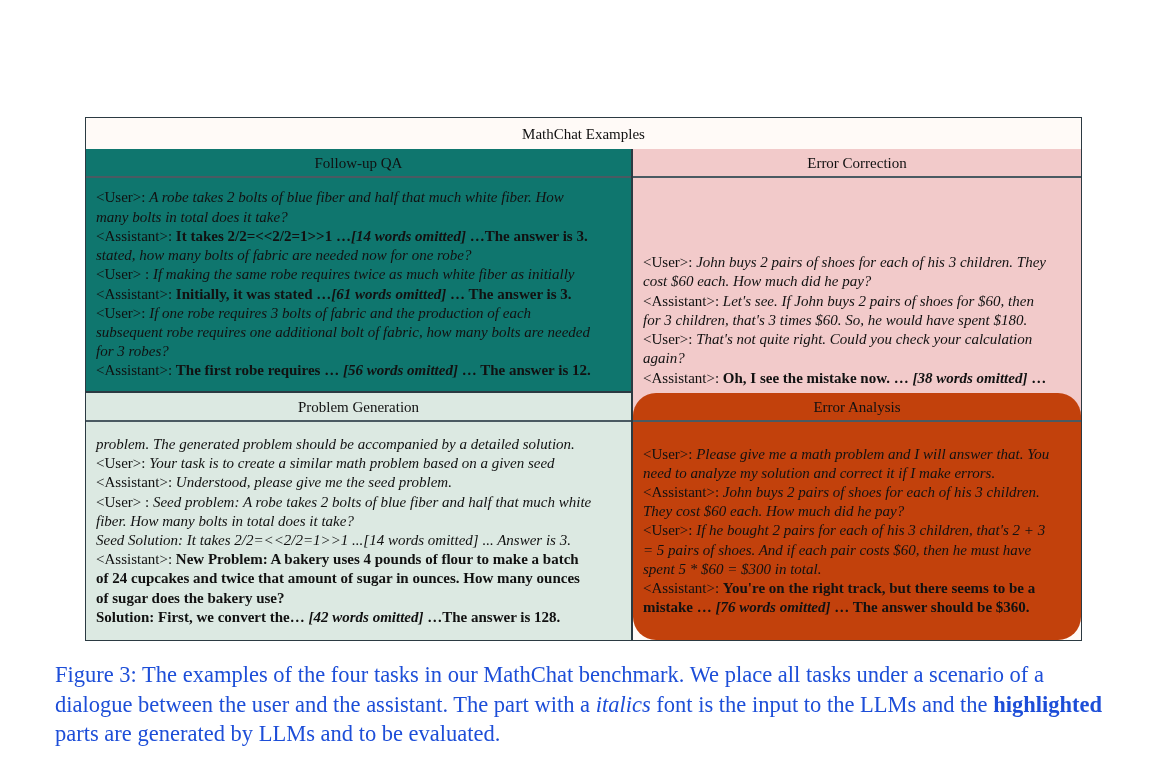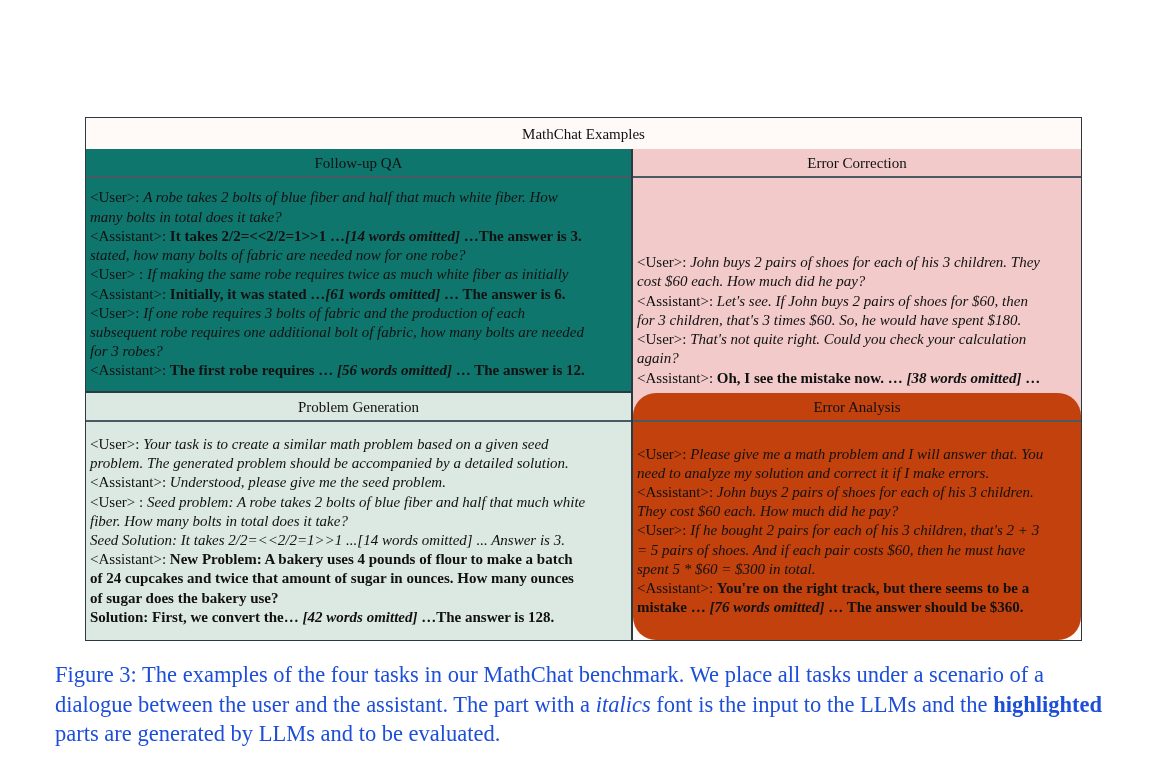--- a/index.html
+++ b/index.html
@@ -6,21 +6,21 @@
   body { width:1162px; height:762px; position:relative; overflow:hidden;
          font-family:"Liberation Serif", "DejaVu Serif", serif; color:#111; }
   .table { position:absolute; left:85px; top:117px; width:997px; height:524px;
            border:1.5px solid #2b3a42; box-sizing:border-box; background:#fffaf7; }
   .title-row { position:absolute; left:0; top:0; width:100%; height:32px;
                text-align:center; font-size:15px; line-height:32px; background:#fffaf7;
                border-bottom:1.5px solid #2b3a42; box-sizing:border-box; }
   .cell { position:absolute; box-sizing:border-box; }
   .hdr { position:absolute; left:0; top:0; width:100%; height:29px; text-align:center;
          font-size:15px; line-height:29px; border-bottom:2px solid #4a5a62; box-sizing:border-box; }
-  .body { position:absolute; left:0; top:29px; right:0; bottom:0; padding:0 4px;
+  .body { position:absolute; left:0; top:29px; right:0; bottom:0; padding:0 10px;
           font-size:15px; line-height:19.2px; display:flex; flex-direction:column; justify-content:center; }
   .line { display:block; }
   .i { font-style:italic; }
   .b { font-weight:bold; }
   .bi { font-weight:bold; font-style:italic; }
   .blue { background:#0f766e; }
   .pink { background:#f2caca; }
   .green { background:#dce9e2; }
   .yellow { background:#c2410c;border-radius:23px; }
   .vline { border-right:2px solid #2b3a42; }
@@ -35,21 +35,21 @@
   <div class="title-row">MathChat Examples</div>
 
   <div class="cell blue vline hline" style="left:0; top:31px; width:547px; height:244px;">
     <div class="hdr">Follow-up QA</div>
     <div class="body">
         <span class="line"><span>&lt;User&gt;: </span><span class="i">A robe takes 2 bolts of blue fiber and half that much white fiber.  How</span></span>
         <span class="line"><span class="i">many bolts in total does it take?</span></span>
         <span class="line"><span>&lt;Assistant&gt;: </span><span class="b">It takes 2/2=&lt;&lt;2/2=1&gt;&gt;1 …</span><span class="bi">[14 words omitted]</span><span class="b"> …The answer is 3.</span></span>
         <span class="line"><span class="i">stated, how many bolts of fabric are needed now for one robe?</span></span>
         <span class="line"><span>&lt;User&gt; : </span><span class="i">If making the same robe requires twice as much white fiber as initially</span></span>
-        <span class="line"><span>&lt;Assistant&gt;: </span><span class="b">Initially, it was stated …</span><span class="bi">[61 words omitted]</span><span class="b"> … The answer is 6.</span></span>
+        <span class="line"><span>&lt;Assistant&gt;: </span><span class="b">Initially, it was stated …</span><span class="bi">[61 words omitted]</span><span class="b"> … The answer is 3.</span></span>
         <span class="line"><span>&lt;User&gt;: </span><span class="i">If one robe requires 3 bolts of fabric and the production of each</span></span>
         <span class="line"><span class="i">subsequent robe requires one additional bolt of fabric, how many bolts are needed</span></span>
         <span class="line"><span class="i">for 3 robes?</span></span>
         <span class="line"><span>&lt;Assistant&gt;: </span><span class="b">The first robe requires … </span><span class="bi">[56 words omitted]</span><span class="b"> … The answer is 12.</span></span>
       </div>
   </div>
 
   <div class="cell pink hline" style="left:547px; top:31px; right:0; height:316px;">
     <div class="hdr">Error Correction</div>
     <div class="body">
@@ -59,22 +59,22 @@
         <span class="line"><span class="i">for 3 children, that's 3 times $60. So, he would have spent $180.</span></span>
         <span class="line"><span>&lt;User&gt;: </span><span class="i">That's not quite right. Could you check your calculation</span></span>
         <span class="line"><span class="i">again?</span></span>
         <span class="line"><span>&lt;Assistant&gt;: </span><span class="b">Oh, I see the mistake now. … </span><span class="bi">[38 words omitted]</span><span class="b"> …</span></span>
       </div>
   </div>
 
   <div class="cell green vline" style="left:0; top:275px; width:547px; bottom:0;">
     <div class="hdr">Problem Generation</div>
     <div class="body">
+        <span class="line"><span class="i">problem. The generated problem should be accompanied by a detailed solution.</span></span>
         <span class="line"><span>&lt;User&gt;: </span><span class="i">Your task is to create a similar math problem based on a given seed</span></span>
-        <span class="line"><span class="i">problem. The generated problem should be accompanied by a detailed solution.</span></span>
         <span class="line"><span>&lt;Assistant&gt;: </span><span class="i">Understood, please give me the seed problem.</span></span>
         <span class="line"><span>&lt;User&gt; : </span><span class="i">Seed problem: A robe takes 2 bolts of blue fiber and half that much white</span></span>
         <span class="line"><span class="i">fiber.  How many bolts in total does it take?</span></span>
         <span class="line"><span class="i">Seed Solution:  It takes 2/2=&lt;&lt;2/2=1&gt;&gt;1 ...[14 words omitted] ... Answer is 3.</span></span>
         <span class="line"><span>&lt;Assistant&gt;: </span><span class="b">New Problem: A bakery uses 4 pounds of flour to make a batch</span></span>
         <span class="line"><span class="b">of 24 cupcakes and twice that amount of sugar in ounces. How many ounces</span></span>
         <span class="line"><span class="b">of sugar does the bakery use?</span></span>
         <span class="line"><span class="b">Solution: First, we convert the… </span><span class="bi">[42 words omitted]</span><span class="b"> …The answer is 128.</span></span>
       </div>
   </div>

